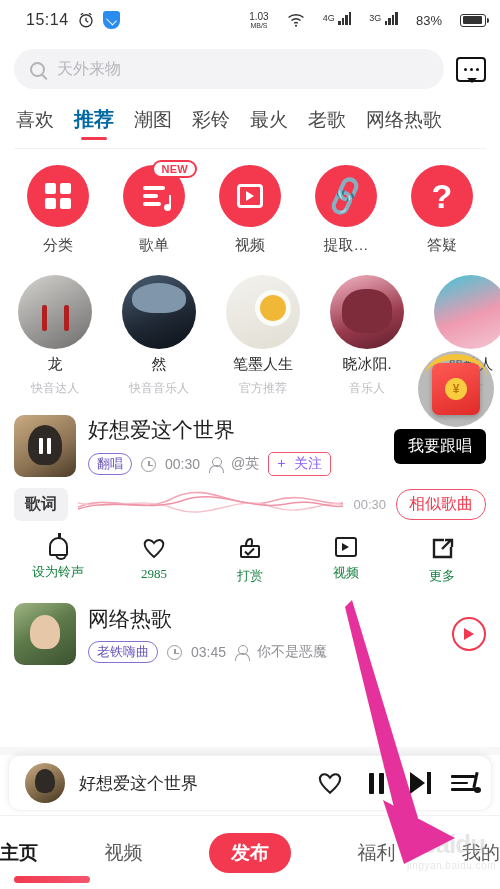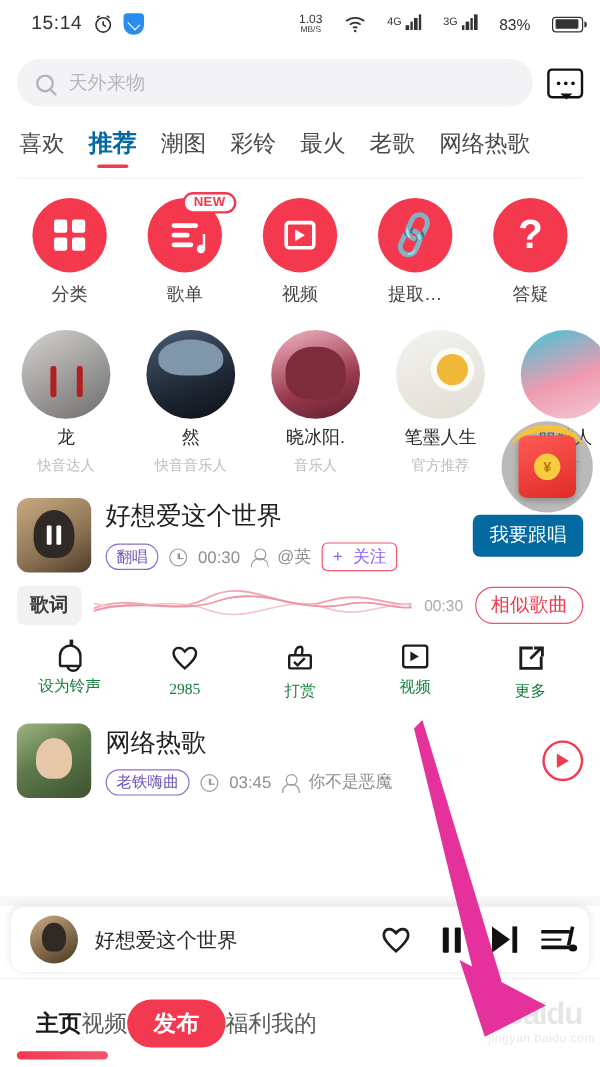--- a/index.html
+++ b/index.html
@@ -144,21 +144,21 @@
   .clock:before { content:""; position:absolute; left:6.5px; top:7px; width:4px; height:1.5px;
                   background:#9a9aa0; }
   .meta-txt { font-size: 14px; color: #8e8e94; white-space: nowrap; }
   .person { width: 13px; height: 15px; position: relative; flex: 0 0 13px; }
   .person:before { content:""; position:absolute; left:2.5px; top:0; width:8px; height:8px;
                    border: 1.6px solid #9a9aa0; border-radius: 50%; }
   .person:after { content:""; position:absolute; left:0; top:8.5px; width:13px; height:7px;
                   border: 1.6px solid #9a9aa0; border-bottom: 0; border-radius: 7px 7px 0 0; }
   .follow-btn { border: 1.3px solid #f4566d; color: #8b5cf6; border-radius: 5px; font-size: 14px;
                 padding: 2px 8px; white-space: nowrap; font-family: Liberation Mono, monospace; }
-  .sing-btn { background: #0369a1; color: #fff; font-size: 16px; border-radius: 6px;
+  .sing-btn { background: #000000; color: #fff; font-size: 16px; border-radius: 6px;
               padding: 7px 14px; white-space: nowrap; flex: 0 0 auto; }
   .play-circle { width: 34px; height: 34px; border-radius: 50%; border: 2px solid #f2394f;
                  display: flex; align-items: center; justify-content: center; flex: 0 0 34px; }
   .play-circle:after { content:""; border: 6px solid transparent; border-left-color: #f2394f;
                        border-left-width: 10px; margin-left: 5px; }
 
   
   .waverow { display: flex; align-items: center; gap: 10px; padding: 4px 14px 8px; }
   .lyric-chip { background: #f1f1f3; color: #3a3a3a; font-size: 16px; font-weight: 700;
                 border-radius: 7px; padding: 6px 11px; }
@@ -205,22 +205,22 @@
   .listbtn i { display: block; height: 2.6px; background: #111; border-radius: 1px; }
   .listbtn i:nth-child(1) { width: 24px; } .listbtn i:nth-child(2) { width: 17px; }
   .listbtn i:nth-child(3) { width: 24px; }
   .listbtn:after { content:""; position:absolute; right:-2px; top:-3px; width:2.6px; height:16px;
                    background:#111; transform: rotate(12deg); }
   .listbtn:before { content:""; position:absolute; right:-6px; bottom:-2px; width:7px; height:6px;
                     background:#111; border-radius:50%; z-index:2; }
 
   
   .bottomnav { position: absolute; left: 0; right: 0; bottom: 0; height: 74px; background: #fff;
-               display: flex; align-items: center; justify-content: flex-start;
-               border-top: 1px solid #f1f1f3; padding-left: 30px; }
+               display: flex; align-items: center; justify-content: space-between;
+               border-top: 1px solid #f1f1f3; }
   .nav { font-size: 19px; color: #5a5a5a; }
   .nav.active { color: #1a1a1a; font-weight: 700; }
   .nav.pub { background: #f2394f; color: #fff; border-radius: 20px; padding: 7px 22px; font-weight: 700; }
   .homebar { position: absolute; left: 14px; bottom: 6px; width: 76px; height: 7px;
              background: linear-gradient(90deg,#f2394f,#f4566d); border-radius: 4px; }
 
   
   .watermark { position: absolute; right: 4px; bottom: 18px; opacity: .35; text-align: center;
                pointer-events: none; }
   .wm1 { font-size: 26px; font-weight: 700; color: #b9b9bd; letter-spacing: -1px; }
@@ -353,28 +353,28 @@
       <div class="cav av1"></div>
       <div class="cname">龙</div>
       <div class="ctag">快音达人</div>
     </div>
     <div class="creator">
       <div class="cav av2"></div>
       <div class="cname">然</div>
       <div class="ctag">快音音乐人</div>
     </div>
     <div class="creator">
+      <div class="cav av3"></div>
+      <div class="cname">笔墨人生</div>
+      <div class="ctag">官方推荐</div>
+    </div>
+    <div class="creator">
       <div class="cav av4"></div>
       <div class="cname">晓冰阳.</div>
       <div class="ctag">音乐人</div>
-    </div>
-    <div class="creator">
-      <div class="cav av3"></div>
-      <div class="cname">笔墨人生</div>
-      <div class="ctag">官方推荐</div>
     </div>
     <div class="creator">
       <div class="cav av5"></div>
       <div class="cname">丽韵人</div>
       <div class="ctag">官方</div>
     </div>
 
     <div class="redpacket">
       <div class="rp-inner">
         <span class="rp-coin">¥</span>

